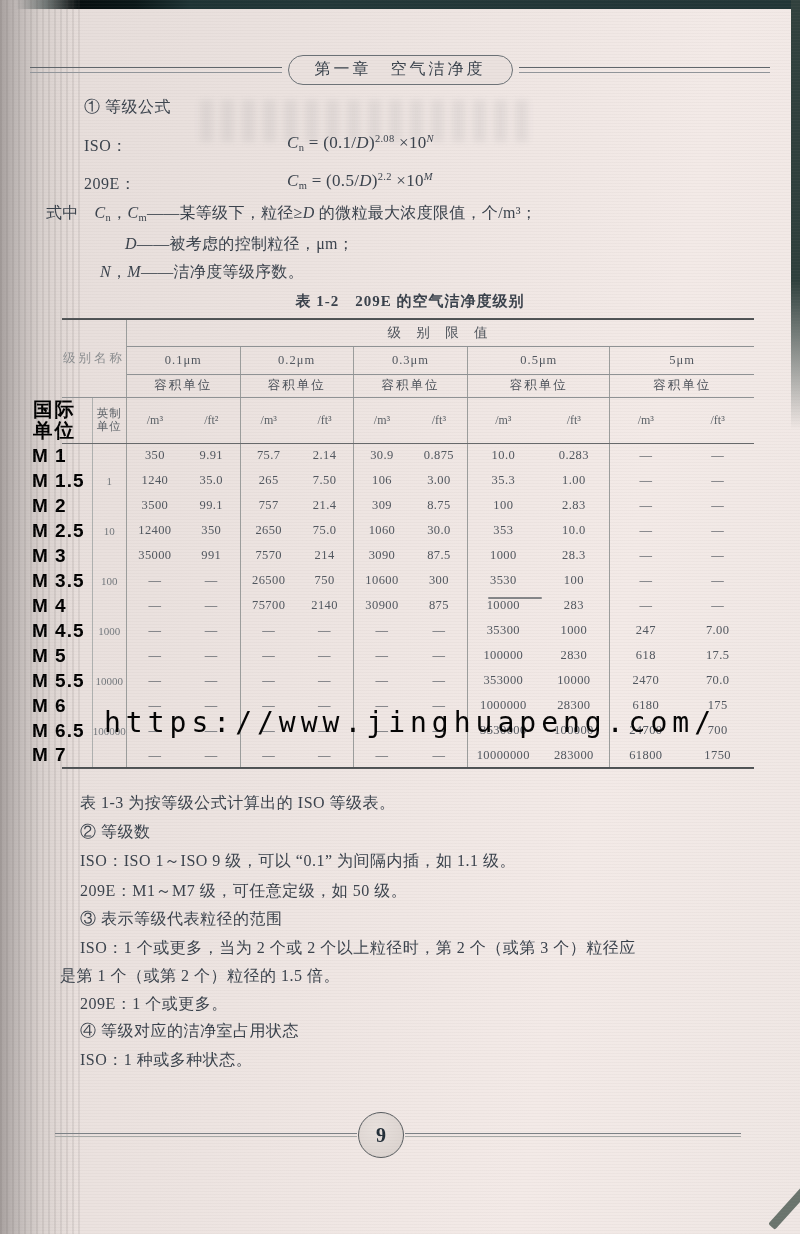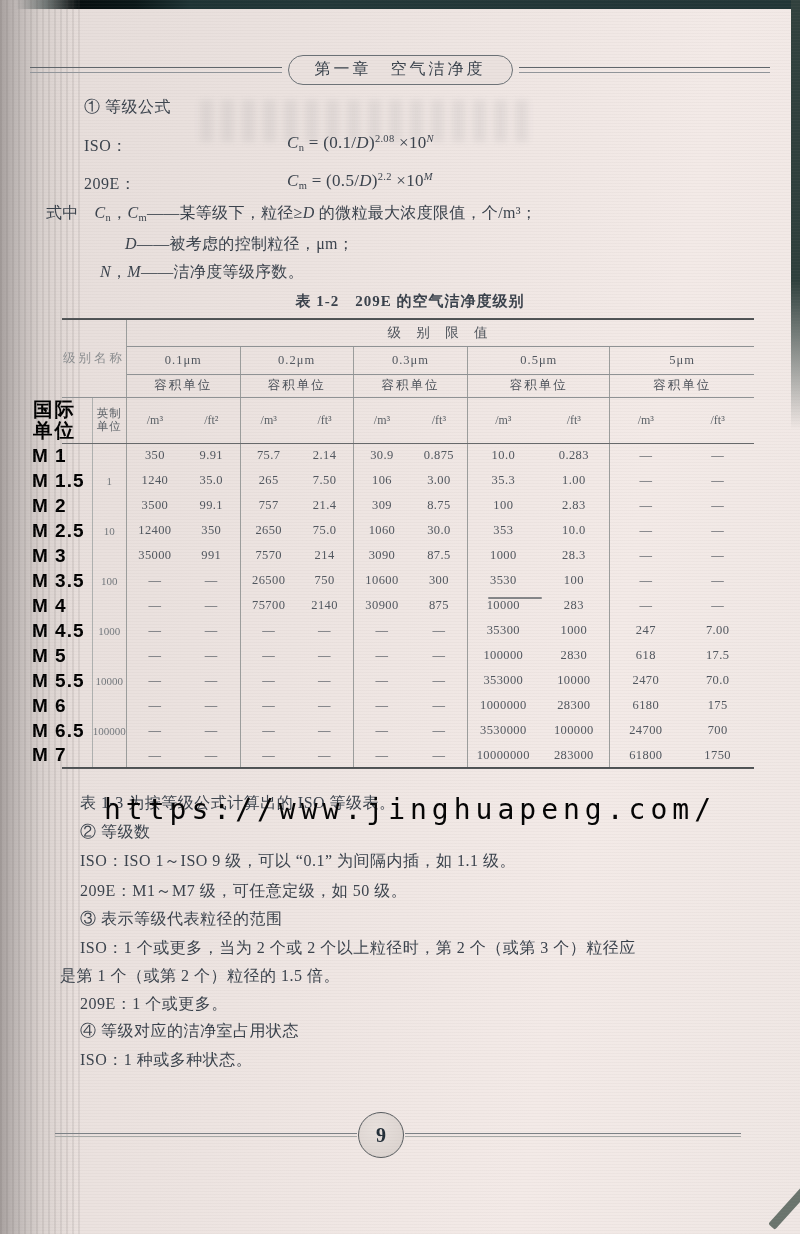--- a/index.html
+++ b/index.html
@@ -71,21 +71,21 @@
   td.c-imp { font-size:11px; color:#73787d; }
   th.imp-th { font-size:11.5px; color:#5a6066; line-height:1.15; padding:2px; }
   .imp-wrap { display:inline-block; width:26px; word-break:break-all; letter-spacing:1px; }
   .ovl { font-family:"Liberation Sans", sans-serif; font-weight:600; color:#000; }
   .si-ovl { position:absolute; left:-29px; top:1px; width:46px; font-size:19.5px;
     line-height:1.08; letter-spacing:2px; word-break:break-all; text-align:left; }
   .row-ovl { position:absolute; left:-30px; top:50%; transform:translateY(-52%);
     font-size:19px; letter-spacing:1px; white-space:nowrap; text-align:left; }
 
   
-  .watermark { left:104px; top:793px; font-family:"DejaVu Sans Mono", monospace;
+  .watermark { left:104px; top:706px; font-family:"DejaVu Sans Mono", monospace;
     font-size:28px; letter-spacing:5px; color:#050505; white-space:nowrap; z-index:5; }
 
   
   .footer { left:55px; top:1112px; width:686px; display:flex; align-items:center; }
   .f-seg { height:4px; border-top:1px solid #7c8186; border-bottom:1px solid #a6a8a6; }
   .f-left { width:302px; }
   .f-right { flex:1; }
   .page-circle { width:46px; height:46px; margin:0 1px; border:1.5px solid #565b5e; border-radius:50%;
     background:radial-gradient(circle at 40% 35%, #e8e1dd 0%, #ddd5d1 70%, #d2cac6 100%);
     display:flex; align-items:center; justify-content:center;

